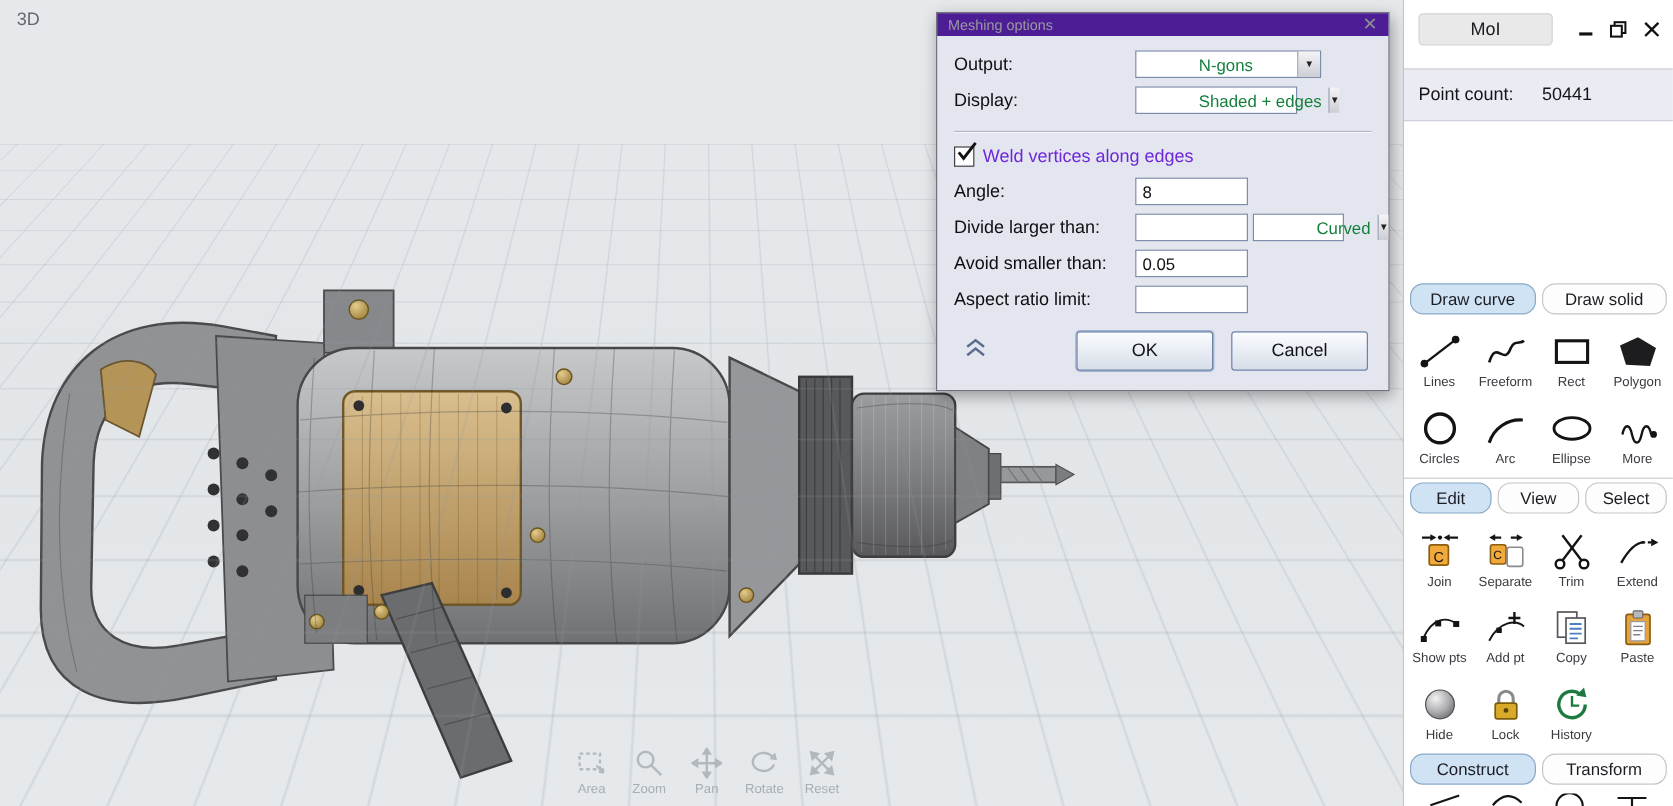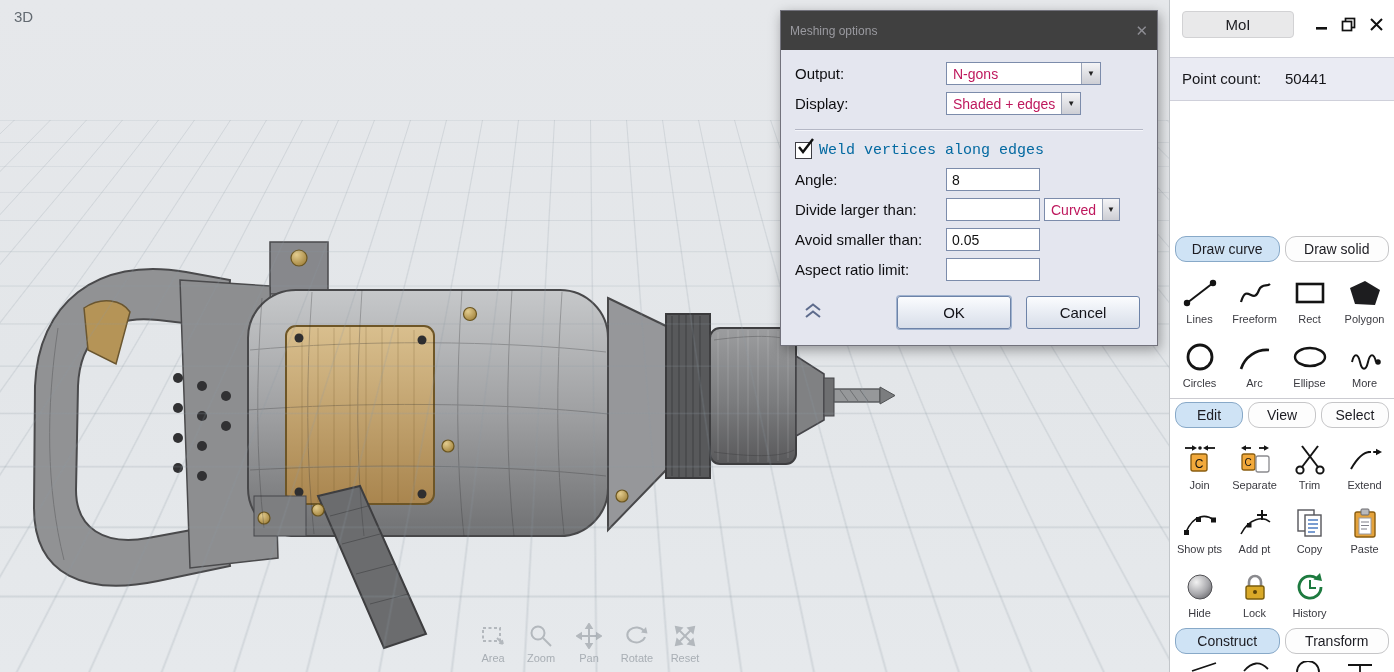--- a/index.html
+++ b/index.html
@@ -18,21 +18,21 @@
   .drill { position:absolute; left:18px; top:228px; }
 
   .vp-nav { position:absolute; left:472px; bottom:8px; display:flex; gap:6px; }
   .vp-nav .nav-item { width:42px; display:flex; flex-direction:column; align-items:center; cursor:default; }
   .vp-nav .nav-ic { height:30px; display:flex; align-items:flex-end; }
   .vp-nav .nav-lb { font-size:11px; color:#a8aeb4; margin-top:3px; }
 
   
   .dialog { position:absolute; left:780px; top:10px; width:378px; background:#e4e6ef;
     border:1px solid #72727c; box-shadow:2px 4px 12px rgba(0,0,0,.35); }
-  .dlg-title { height:39px; background:#404040; display:flex; align-items:center; padding:0 9px; }
+  .dlg-title { height:19px; background:#4c1d95; display:flex; align-items:center; padding:0 9px; }
   .dlg-title-text { color:#9a9aa0; font-size:12px; }
   .dlg-close { margin-left:auto; color:#8d8d93; font-size:15px; line-height:1; cursor:default; }
   .dlg-body { padding:12px 14px 14px; }
 
   .slider-row { display:flex; align-items:center; margin:2px 0 12px; }
   .slider-lb { width:70px; font-size:15px; color:#0f0f12; line-height:1.35; }
   .slider-lb.right { width:74px; }
   .slider-wrap { flex:1; position:relative; height:30px; margin:0 8px; }
   .slider-track { position:absolute; left:2px; right:2px; top:50%; border-top:1px solid #55555c; }
   .slider-track::before, .slider-track::after { content:""; position:absolute; top:-4px; width:0; height:0;
@@ -42,33 +42,33 @@
   .slider-handle { position:absolute; left:69%; top:3px; width:11px; height:19px; background:#0d0d10;
     border:1px solid #f2f2f4; border-radius:5px 5px 3px 3px; box-shadow:0 0 0 1px rgba(0,0,0,.35); }
   .slider-handle::after { content:""; position:absolute; left:1px; top:17px; width:0; height:0;
     border-left:3.5px solid transparent; border-right:3.5px solid transparent; border-top:6px solid #0d0d10; }
 
   .drow { display:flex; align-items:center; margin-bottom:7px; }
   .dlabel { width:151px; font-size:15px; color:#0f0f12; }
   .dinput { width:94px; height:23px; border:1px solid #7c8cab; background:#fff; font-size:14px;
     padding:1px 5px; font-family:"Liberation Sans", sans-serif; color:#111; outline:none; }
   .dropdown { display:flex; align-items:stretch; border:1px solid #7c8cab; background:#fff; height:23px; cursor:default; }
-  .dd-text { display:flex; align-items:center; padding:0 6px; font-size:14px; color:#be185d; flex:1; white-space:nowrap; }
+  .dd-text { display:flex; align-items:center; padding:0 6px; font-size:14px; color:#15803d; flex:1; white-space:nowrap;margin-left:46px; }
   .dd-btn { width:19px; display:flex; align-items:center; justify-content:center;
     background:linear-gradient(#f4f4f6,#cdced4); border-left:1px solid #9aa3b6; font-size:8px; color:#222; }
   .dd-output { width:155px; }
   .dd-display { width:135px; }
   .dd-curved { width:76px; margin-left:4px; }
 
   .dsep { border-top:1px solid #b4b7c5; border-bottom:1px solid #f4f5fa; margin:14px 0 11px; }
 
   .chk-row { display:flex; align-items:center; margin-bottom:9px; }
   .checkbox { position:relative; width:17px; height:17px; background:#fff; border:1.5px solid #3d3d44; margin-right:7px; }
   .checkbox svg { position:absolute; left:1px; top:-5px; overflow:visible; }
-  .chk-label { font-size:15px; color:#0369a1;font-family:Liberation Mono, monospace; }
+  .chk-label { font-size:15px; color:#6d28d9; }
 
   .btn-row { display:flex; align-items:center; margin-top:15px; padding-bottom:2px; }
   .collapse { margin-left:6px; cursor:default; }
   .dlg-btn { width:114px; height:33px; font-size:15px; color:#121218; border:1px solid #6d83a8; border-radius:3px;
     background:linear-gradient(#fbfcfe, #e9edf4 48%, #d8dee9); font-family:"Liberation Sans", sans-serif; cursor:default; }
   .dlg-btn.ok { margin-left:72px; box-shadow:0 0 0 1px #9fb2cf; }
   .dlg-btn.cancel { margin-left:15px; }
 
   
   .sidebar { position:absolute; right:0; top:0; width:224px; height:672px; background:#fff; }

